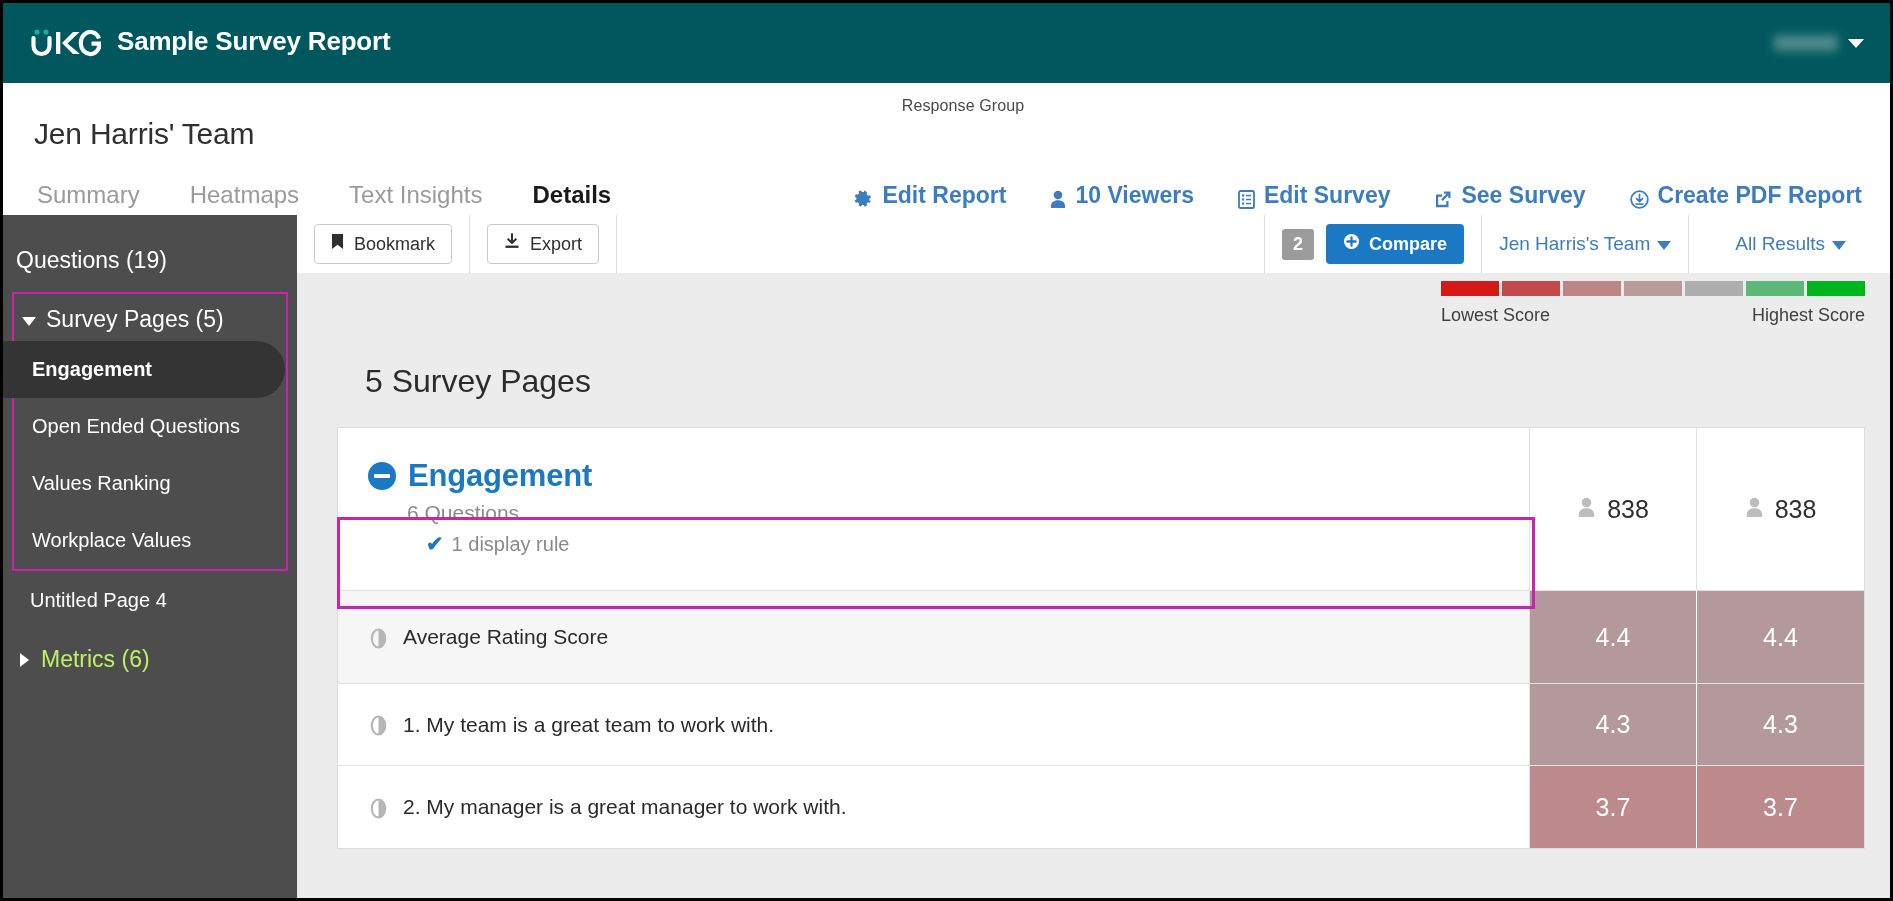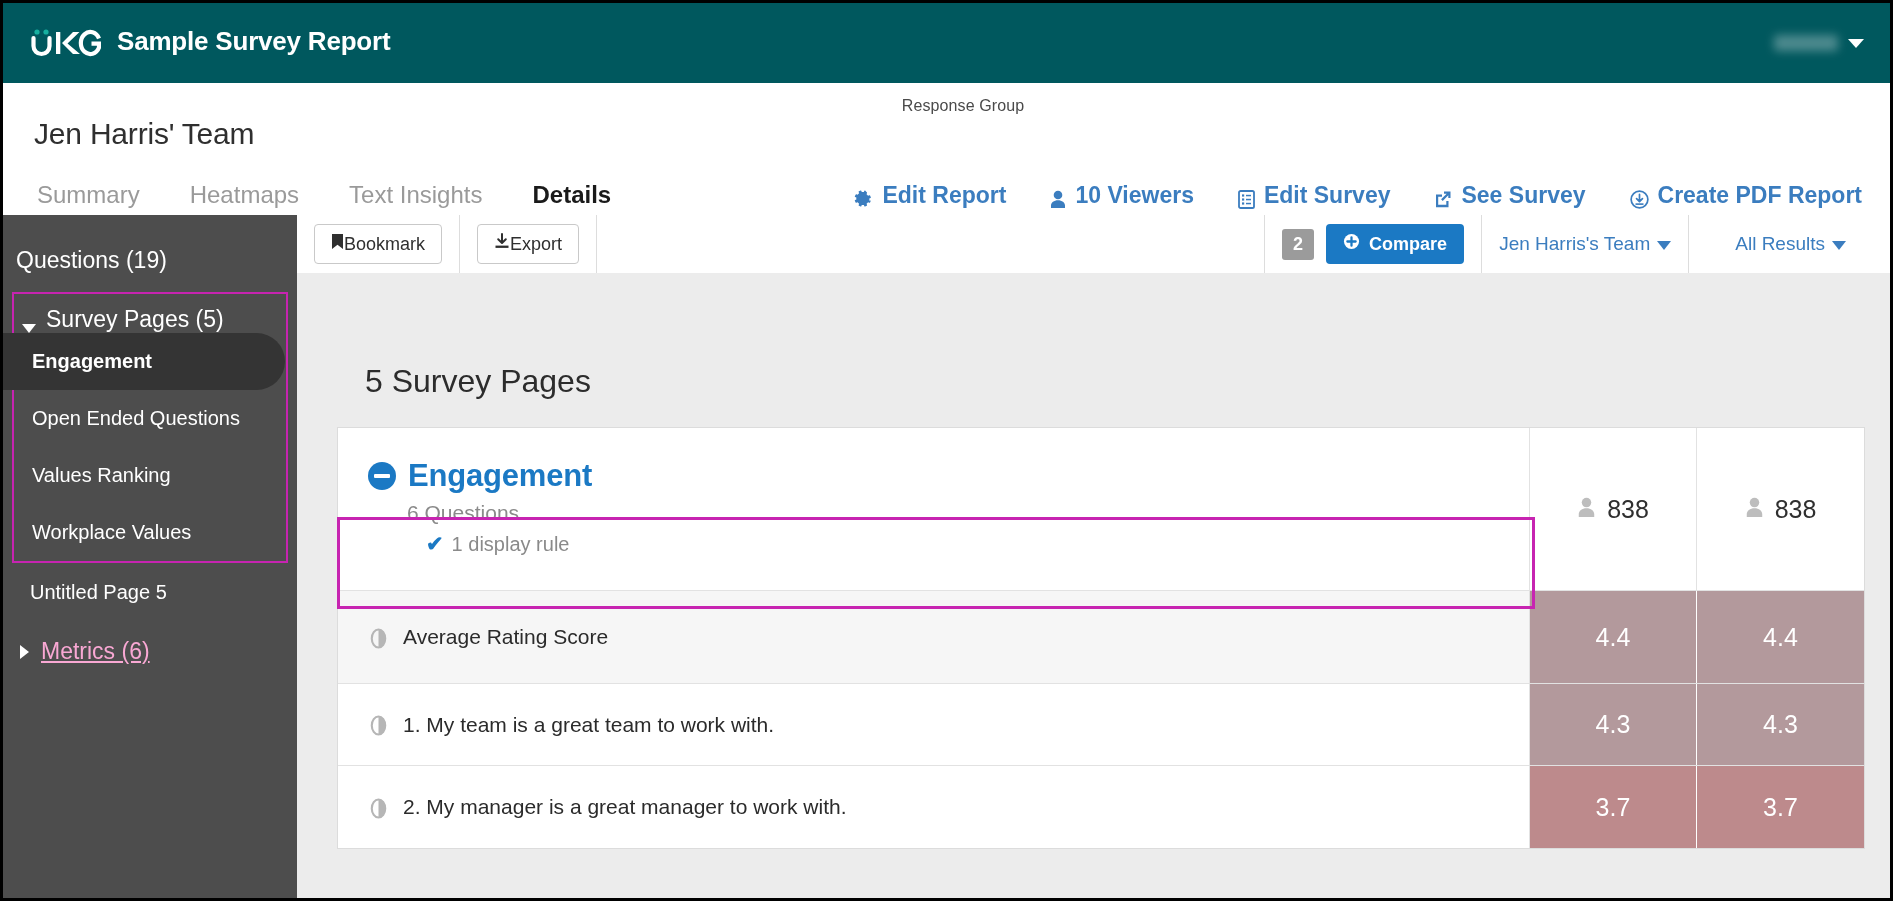--- a/index.html
+++ b/index.html
@@ -127,22 +127,22 @@
     padding: 18px 0 18px 13px;
   }
   .sb-group-box {
     border: 2px solid #c724b1;
     margin: 0 9px 0 9px;
     padding-bottom: 0;
   }
   .sb-group {
     color: #ffffff;
     font-size: 23px;
-    padding: 12px 0 0 8px;
-    display: flex; align-items: flex-end; gap: 10px;
+    padding: 12px 0 8px 8px;
+    display: flex; align-items: center; gap: 10px;
     cursor: pointer;
   }
   .tri-down {
     width: 0; height: 0;
     border-left: 7px solid transparent;
     border-right: 7px solid transparent;
     border-top: 9px solid #ffffff;
     margin-top: 3px;
   }
   .tri-right {
@@ -165,26 +165,25 @@
     padding-left: 29px;
     width: 282px;
   }
   .sb-item-outside {
     color: #ffffff;
     font-size: 20px;
     padding: 18px 0 18px 27px;
     cursor: pointer;
   }
   .sb-group-2 {
-    color: #f9a8d4;
+    color: #bef264;
     font-size: 23px;
     padding: 16px 0 16px 17px;
     display: flex; align-items: center; gap: 12px;
     cursor: pointer;
-    text-decoration: underline;
   }
 
   
   .main {
     flex: 1;
     background: #ececec;
     position: relative;
     overflow: hidden;
   }
   .toolbar {
@@ -200,21 +199,21 @@
     padding: 0 17px;
     border-right: 1px solid #dddddd;
   }
   .btn-outline {
     border: 1px solid #c9c9c9;
     border-radius: 4px;
     background: #fff;
     padding: 8px 16px;
     font-size: 18px;
     color: #2f2f2f;
-    display: flex; align-items: center; 
+    display: flex; align-items: center; gap: 10px;
     cursor: pointer;
     white-space: nowrap;
   }
   .tb-right {
     margin-left: auto;
     display: flex; align-items: center; height: 100%;
   }
   .badge-count {
     background: #9b9b9b;
     color: #ffffff;
@@ -471,21 +470,21 @@
         <div class="sb-group">
           <span class="tri-down"></span>
           <span>Survey Pages (5)</span>
         </div>
         <div class="sb-item selected">Engagement</div>
         <div class="sb-item">Open Ended Questions</div>
         <div class="sb-item">Values Ranking</div>
         <div class="sb-item">Workplace Values</div>
       </div>
 
-      <div class="sb-item-outside">Untitled Page 5</div>
+      <div class="sb-item-outside">Untitled Page 4</div>
 
       <div class="sb-group-2">
         <span class="tri-right"></span>
         <span>Metrics (6)</span>
       </div>
     </div>
 
     <div class="main">
 
       <div class="toolbar">
@@ -534,20 +533,35 @@
           </div>
           <div class="tb-cell" style="border-right:none;padding-right:44px;padding-left:46px;">
             <span class="dd-link">
               <span>All Results</span>
               <span class="caret-blue"></span>
             </span>
           </div>
         </div>
       </div>
 
+      <div class="legend">
+        <div class="legend-bar">
+          <span class="legend-swatch" style="background:#d51818"></span>
+          <span class="legend-swatch" style="background:#c24a4a"></span>
+          <span class="legend-swatch" style="background:#bc8686"></span>
+          <span class="legend-swatch" style="background:#b89b9b"></span>
+          <span class="legend-swatch" style="background:#aeaeae"></span>
+          <span class="legend-swatch" style="background:#5cb878"></span>
+          <span class="legend-swatch" style="background:#00b51d"></span>
+        </div>
+        <div class="legend-labels">
+          <span>Lowest Score</span>
+          <span>Highest Score</span>
+        </div>
+      </div>
 
       <div class="content">
         <div class="sec-title">5 Survey Pages</div>
 
         <div class="card">
 
           <div class="row head-row">
             <div class="cell-label">
               <div class="eng-title-line">
                 <span class="minus-circle"></span>

